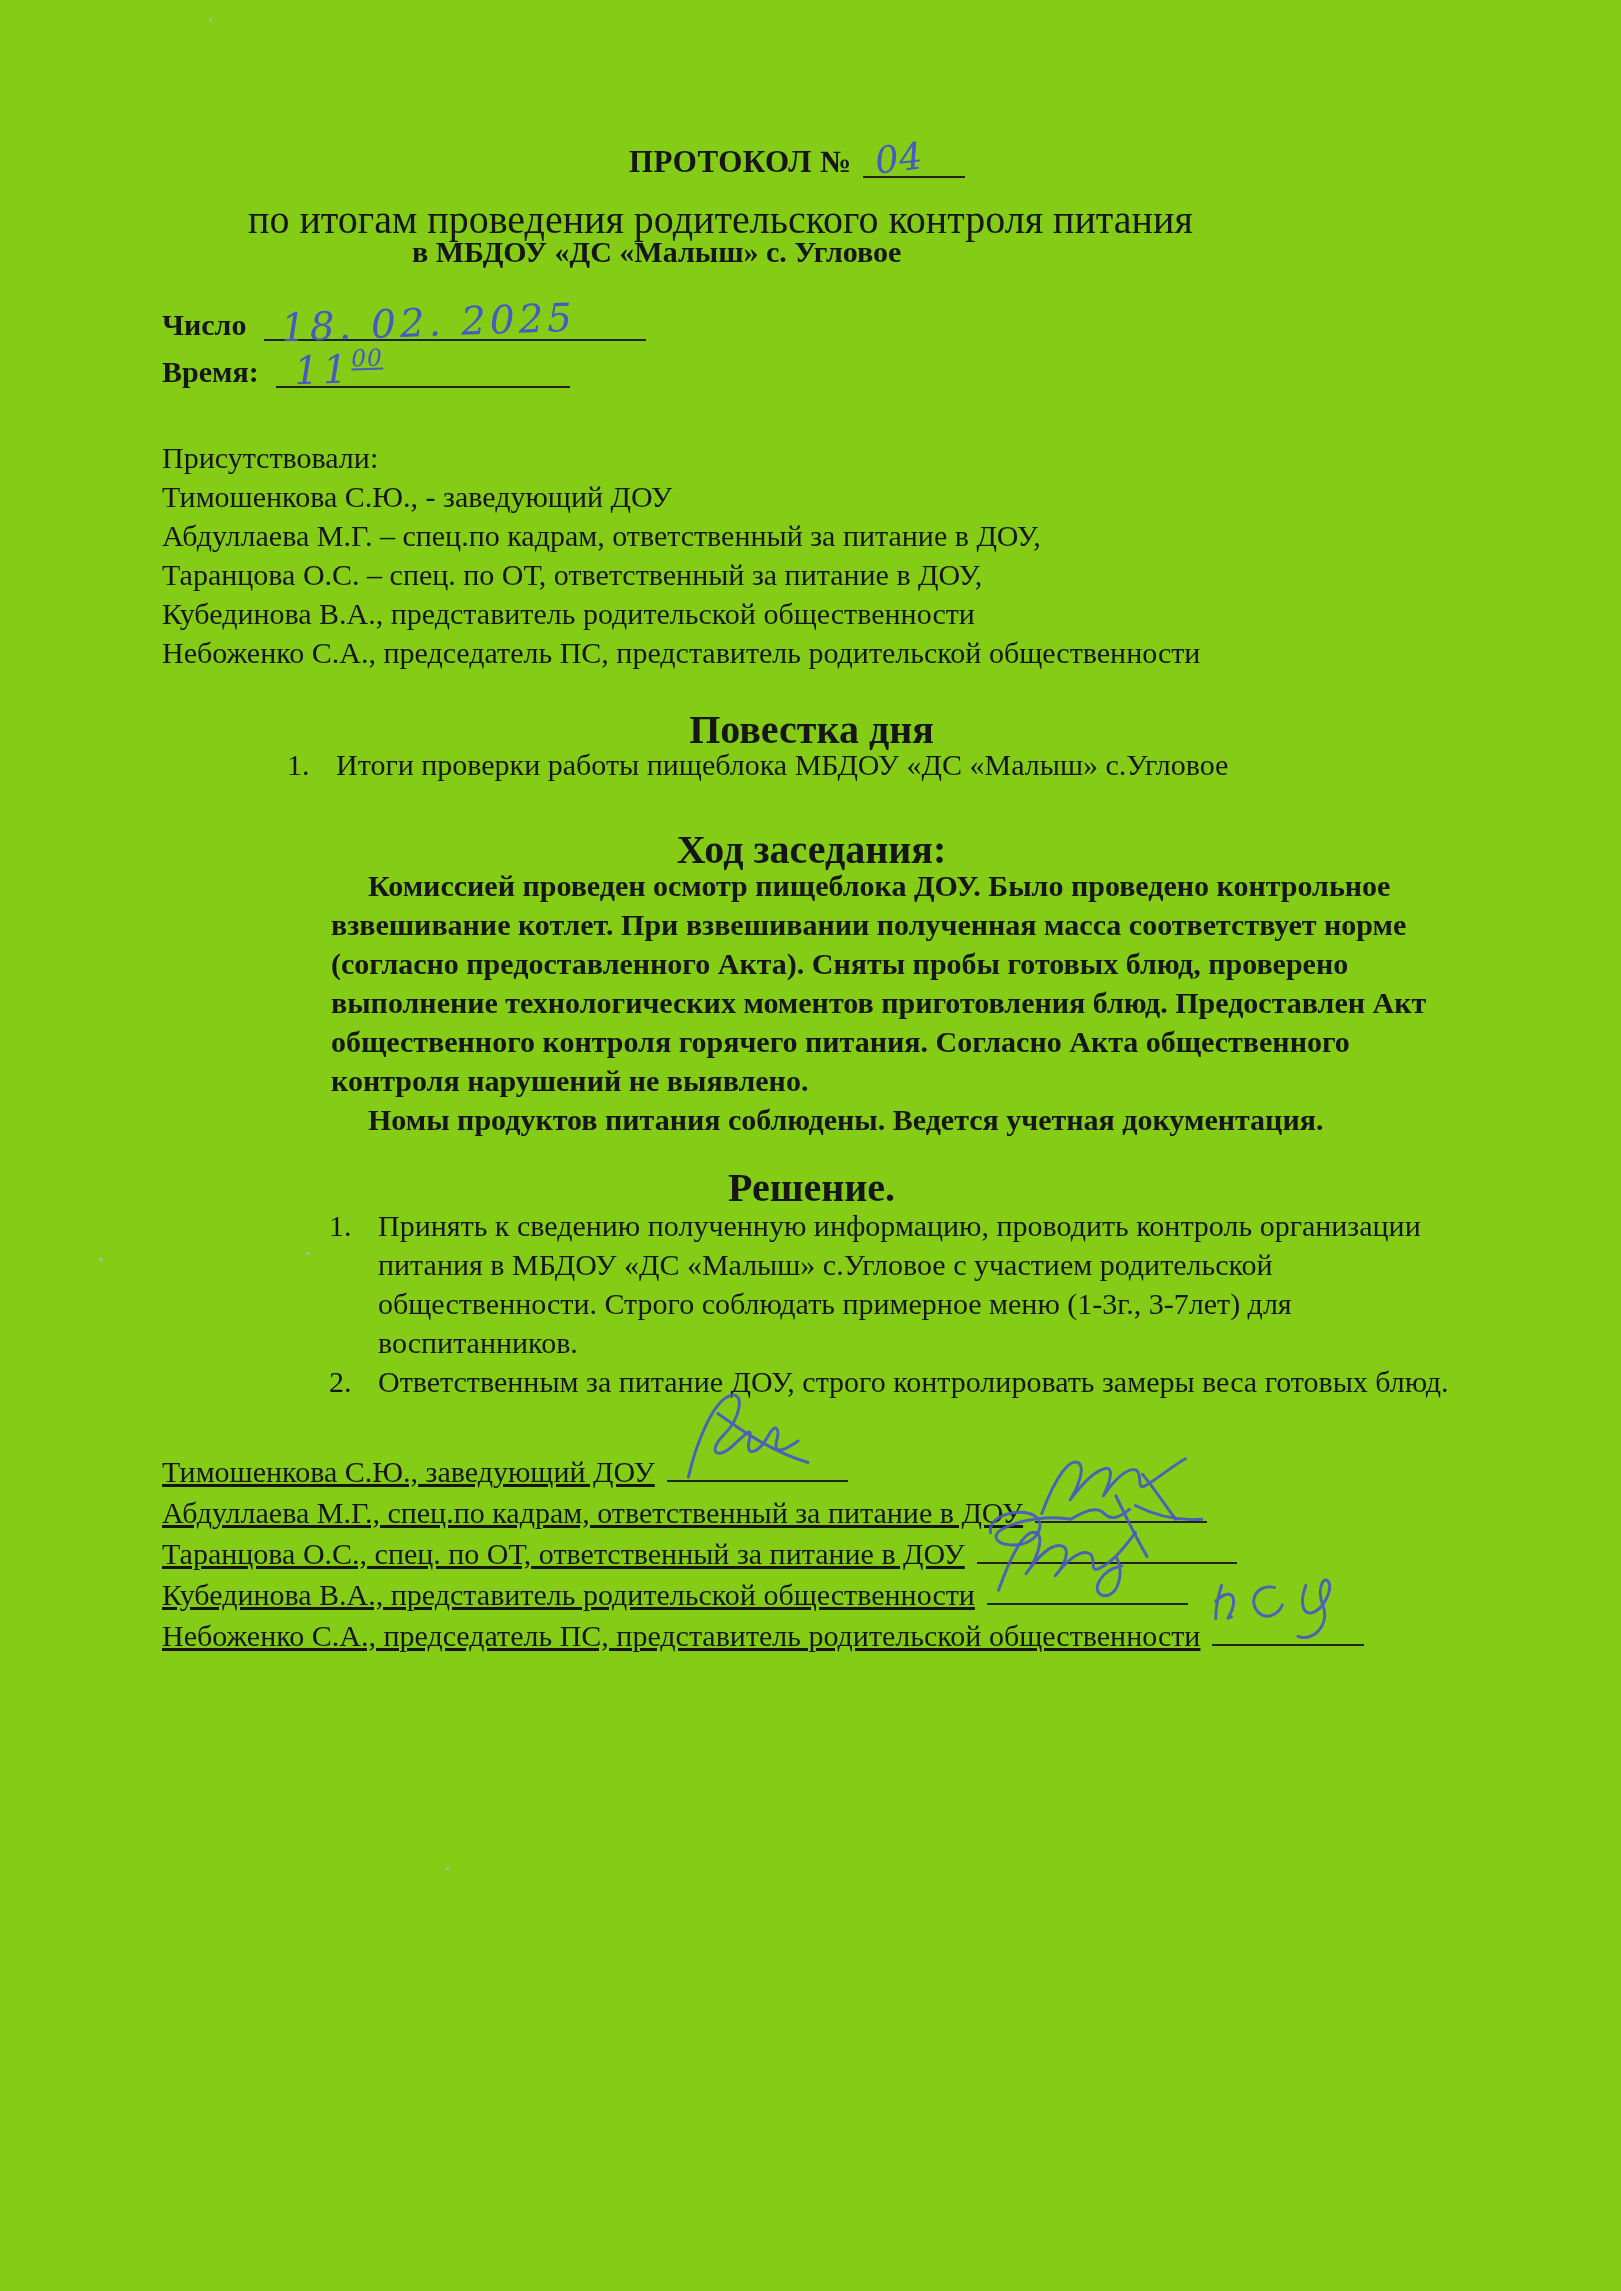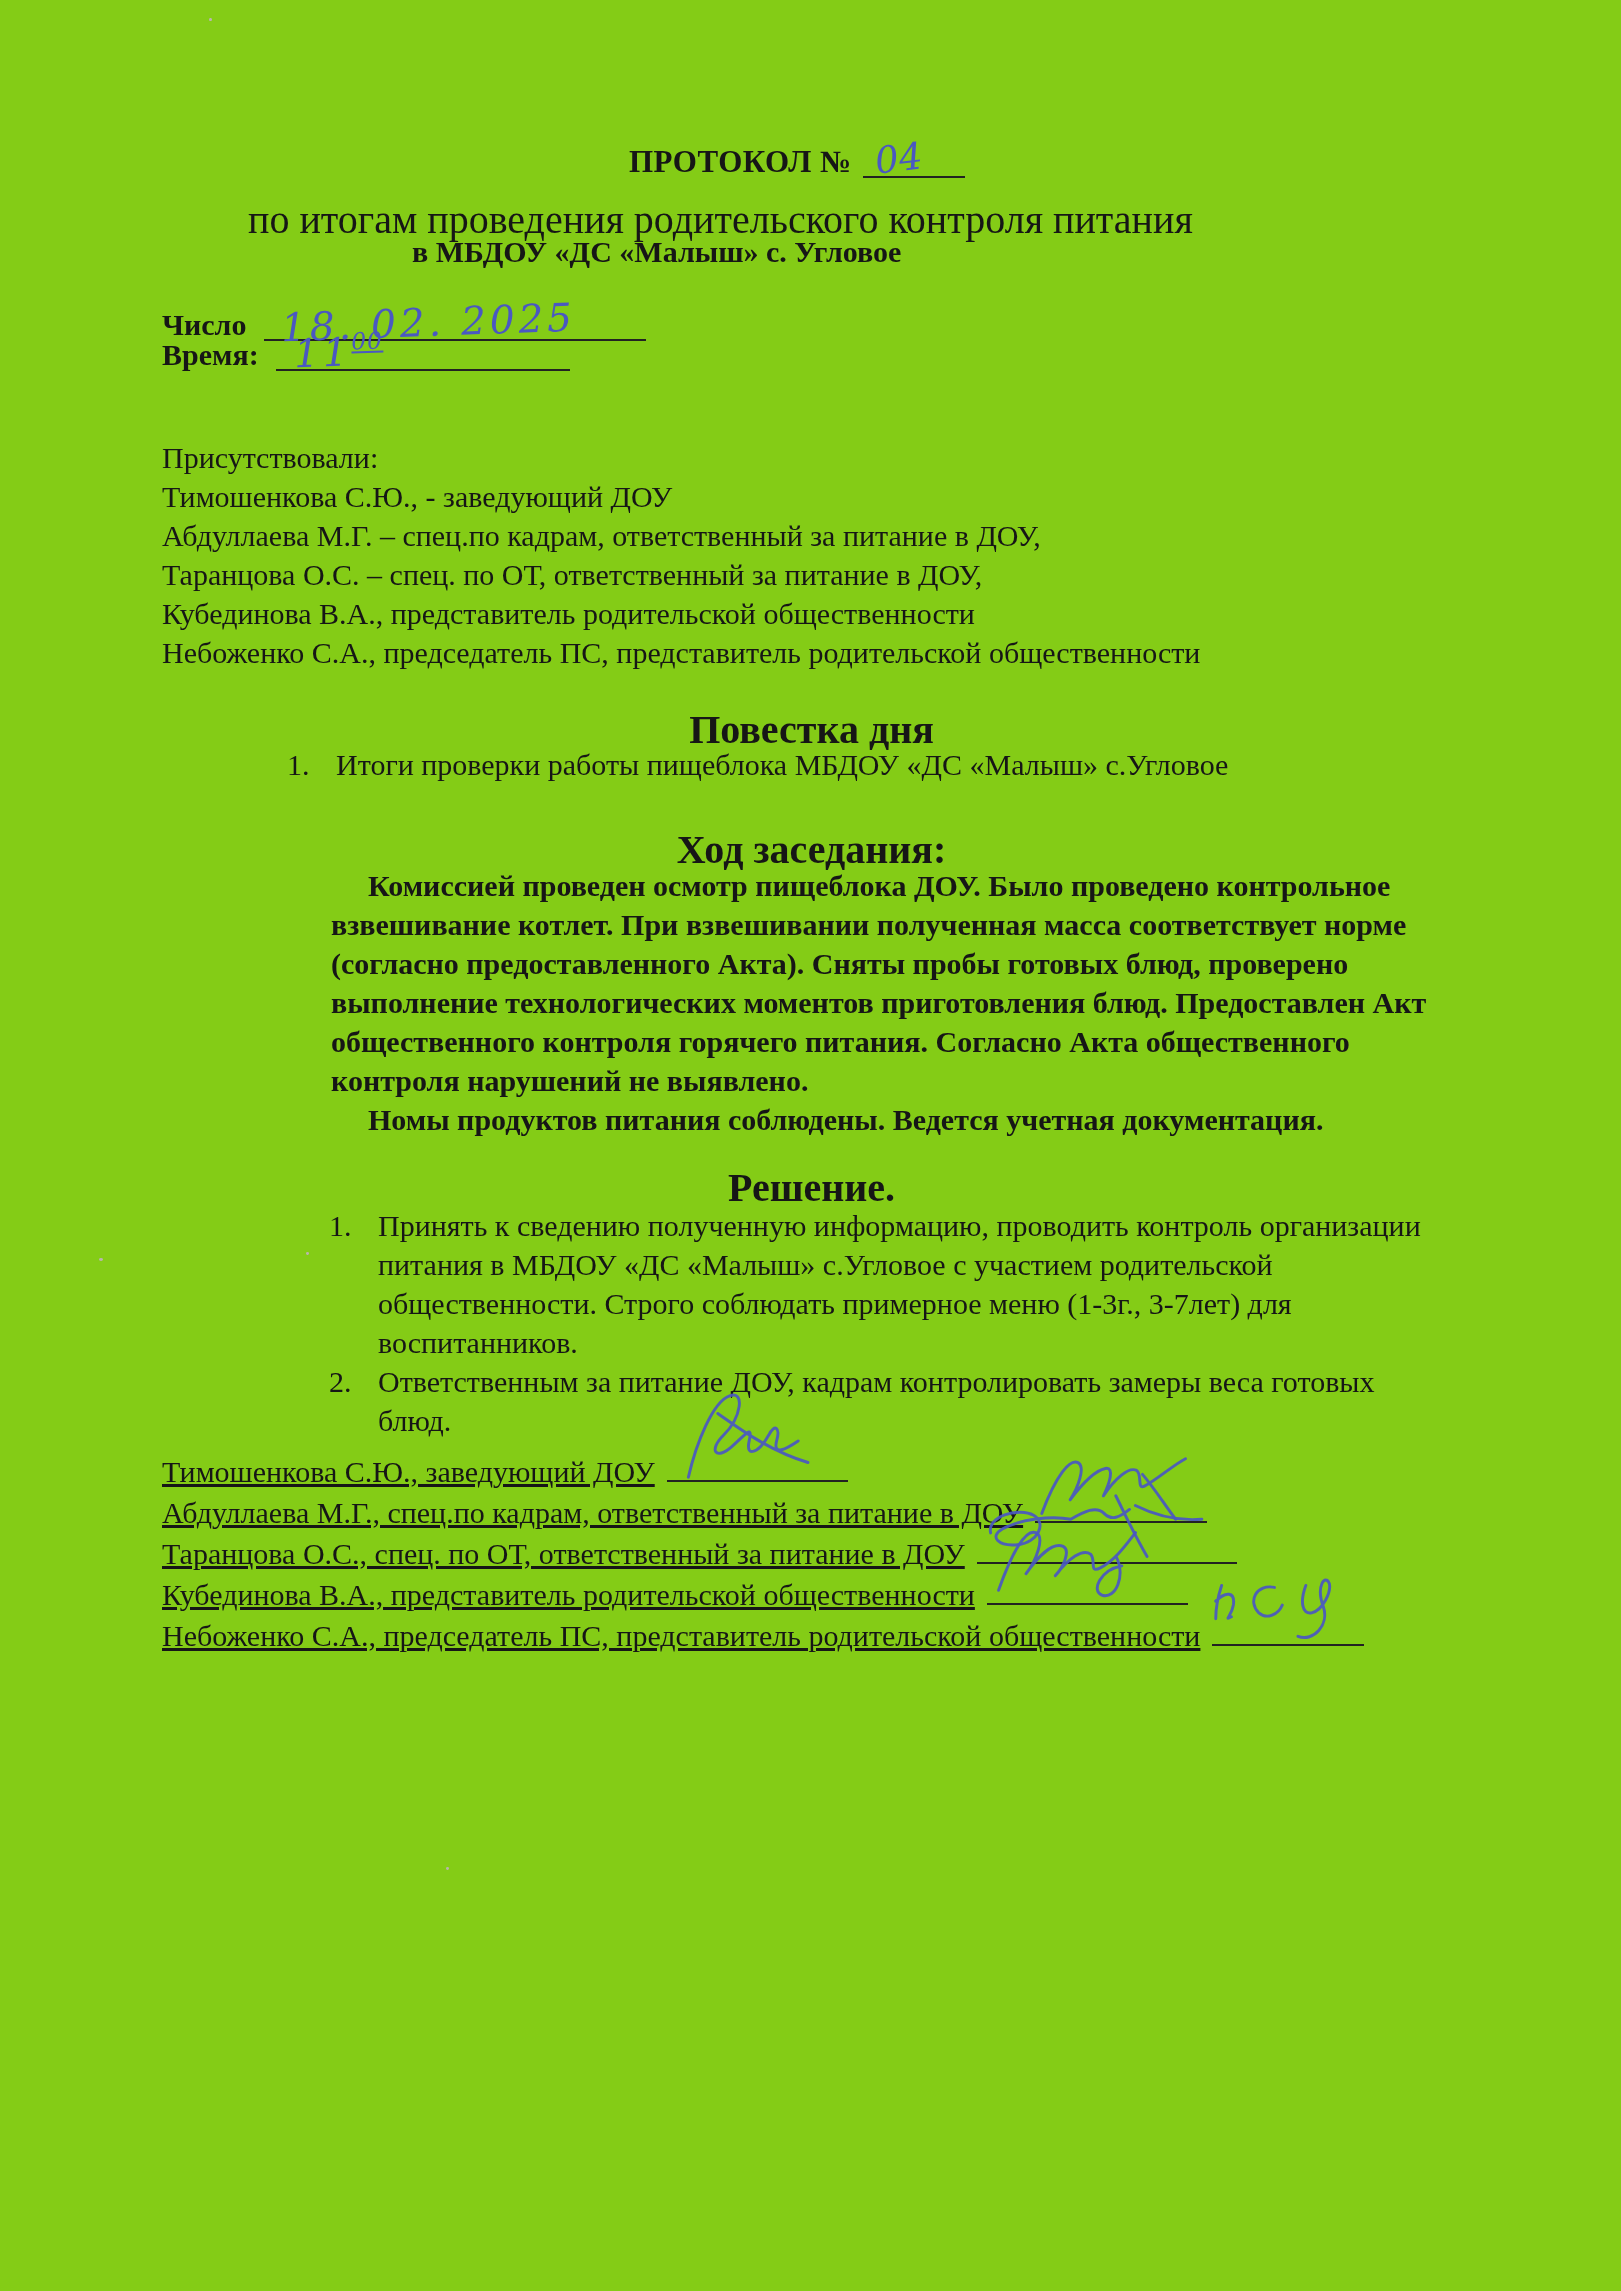--- a/index.html
+++ b/index.html
@@ -23,21 +23,21 @@
   .title-l3{top:235px;left:412px;font-size:30px;font-weight:bold;}
   
   .field{font-size:30px;font-weight:bold;}
   .field .fill{display:inline-block;position:relative;border-bottom:2px solid #222;height:33px;vertical-align:-5.9px;margin-left:9.8px;}
   .fill-date{width:382px;}
   .fill-time{width:294px;}
   .hand.script{position:absolute;left:17.6px;bottom:-5.9px;font-size:39px;font-weight:normal;
                letter-spacing:3.9px;transform:rotate(-2deg);white-space:nowrap;}
   .hand .supdig{font-size:23.5px;vertical-align:15.7px;text-decoration:underline;letter-spacing:1px;}
   .f-date{top:306px;left:162px;}
-  .f-time{top:336px;left:162px;text-align:right;}
+  .f-time{top:353px;left:162px;text-align:right;}
   
   .line{font-size:30px;line-height:39px;white-space:nowrap;}
   .attendees{top:438px;left:162px;}
   .heading-center{width:1299px;left:162px;text-align:center;font-size:40px;font-weight:bold;}
   .h-agenda{top:706px;}
   .h-course{top:826px;}
   .h-decision{top:1164px;}
   .li-row{display:flex;align-items:flex-start;font-size:30px;line-height:39px;}
   .li-num{width:49px;flex:none;}
   .agenda-item{top:745px;left:287px;}
@@ -102,21 +102,21 @@
   </div>
 
   <div class="abs heading-center h-decision">Решение.</div>
   <div class="abs decision-block">
     <div class="li-row">
       <span class="li-num">1.</span>
       <span class="li-text" style="white-space:normal">Принять к сведению полученную информацию, проводить контроль организации питания в МБДОУ «ДС «Малыш» с.Угловое с участием родительской общественности. Строго соблюдать примерное меню (1-3г., 3-7лет) для воспитанников.</span>
     </div>
     <div class="li-row">
       <span class="li-num">2.</span>
-      <span class="li-text" style="white-space:normal">Ответственным за питание ДОУ, кадрам контролировать замеры веса готовых блюд.</span>
+      <span class="li-text" style="white-space:normal">Ответственным за питание ДОУ, строго контролировать замеры веса готовых блюд.</span>
     </div>
   </div>
 
   <div class="abs sig-block">
 
     <div class="sig-row">
       <span>Тимошенкова С.Ю., заведующий ДОУ</span>
       <span class="sig-line w185">
         <svg class="sig-svg" width="196" height="108" viewBox="0 0 200 110">
           <path d="M30 95 C38 60 55 18 72 12 C88 6 84 34 66 52 C50 68 58 78 74 64 C88 52 96 40 92 58 C88 76 102 70 112 52 C118 40 124 44 120 58 C116 74 130 66 142 58 M60 30 C80 44 112 68 152 80"></path>

